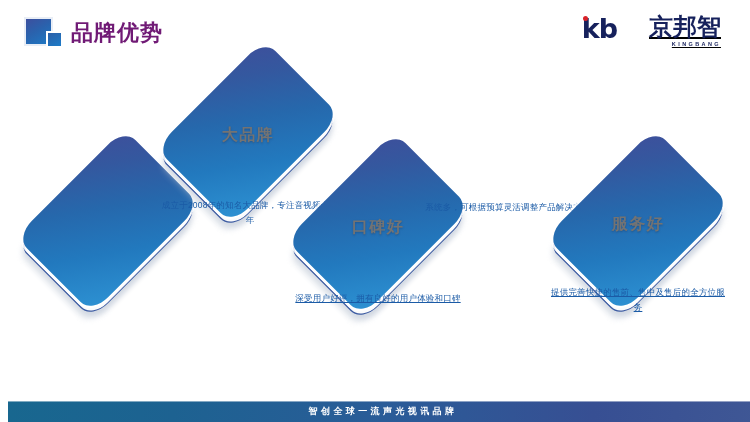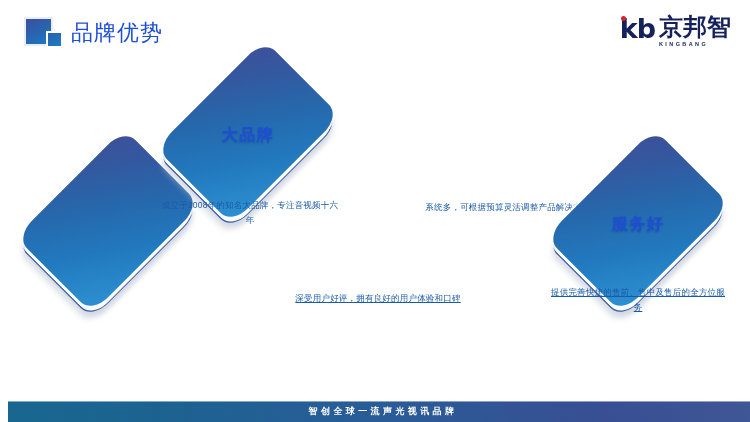--- a/index.html
+++ b/index.html
@@ -43,34 +43,35 @@
     left: 46px; top: 31px;
     width: 17px; height: 17px;
     background: linear-gradient(150deg, #2b5fa8 0%, #1d7cc8 100%);
     border: 2px solid #ffffff;
     box-sizing: border-box;
   }
   .page-title {
     position: absolute;
     left: 71px; top: 18px;
     font-size: 22px;
-    font-weight: normal;
-    color: #1d4ed8;
+    font-weight: bold;
+    color: #701a75;
     letter-spacing: 1px;
     line-height: 30px;
     white-space: nowrap;
   }
 
   
   .logo {
     position: absolute;
-    right: 19px; top: 14px;
+    right: 29px; top: 14px;
     height: 34px;
     display: flex;
     align-items: flex-start;
+    gap: 28px;
   }
   .logo-mark {
     position: relative;
     font-size: 27px;
     font-weight: bold;
     color: #16215c;
     line-height: 30px;
     letter-spacing: -1px;
     font-family: "DejaVu Sans", sans-serif;
   }
@@ -78,21 +79,22 @@
     position: absolute;
     left: 1px; top: 2px;
     width: 5px; height: 5px;
     border-radius: 50%;
     background: #d8232a;
   }
   .logo-right {
     margin-left: 4px;
     display: flex;
     flex-direction: column;
-    align-items: flex-start;
+    align-items: flex-end;
+    text-decoration: underline;
   }
   .logo-cn {
     font-size: 24px;
     font-weight: bold;
     color: #16215c;
     line-height: 25px;
     letter-spacing: 0px;
     white-space: nowrap;
   }
   .logo-en {
@@ -155,21 +157,21 @@
     box-shadow: 0 0 0 2px rgba(255,255,255,0.85);
   }
   .dia-label {
     position: absolute;
     left: 0;
     width: 116px;
     top: 76px;
     text-align: center;
     font-size: 16px;
     font-weight: bold;
-    color: #1d4ed8;
+    color: #737373;
     letter-spacing: 1.5px;
     line-height: 22px;
     text-shadow: 0 1px 2px rgba(20,40,80,0.35);
     white-space: nowrap;
   }
   .caption {
     position: absolute;
     text-align: center;
     font-size: 8.5px;
     line-height: 15px;
@@ -249,20 +251,28 @@
   <div class="item" id="item-2">
     <div class="dia-wrap">
       <div class="dia-shadow"></div>
       <div class="dia-outline"></div>
       <div class="dia-face"></div>
     </div>
     <div class="dia-label">大品牌</div>
   </div>
   <div class="caption" id="cap-2">成立于2008年的知名大品牌，专注音视频十六年</div>
 
+  <div class="item" id="item-3">
+    <div class="dia-wrap">
+      <div class="dia-shadow"></div>
+      <div class="dia-outline"></div>
+      <div class="dia-face"></div>
+    </div>
+    <div class="dia-label">口碑好</div>
+  </div>
   <div class="caption" id="cap-3">深受用户好评，拥有良好的用户体验和口碑</div>
 
   <div class="caption" id="cap-4">系统多，可根据预算灵活调整产品解决方案</div>
 
   <div class="item" id="item-5">
     <div class="dia-wrap">
       <div class="dia-shadow"></div>
       <div class="dia-outline"></div>
       <div class="dia-face"></div>
     </div>

